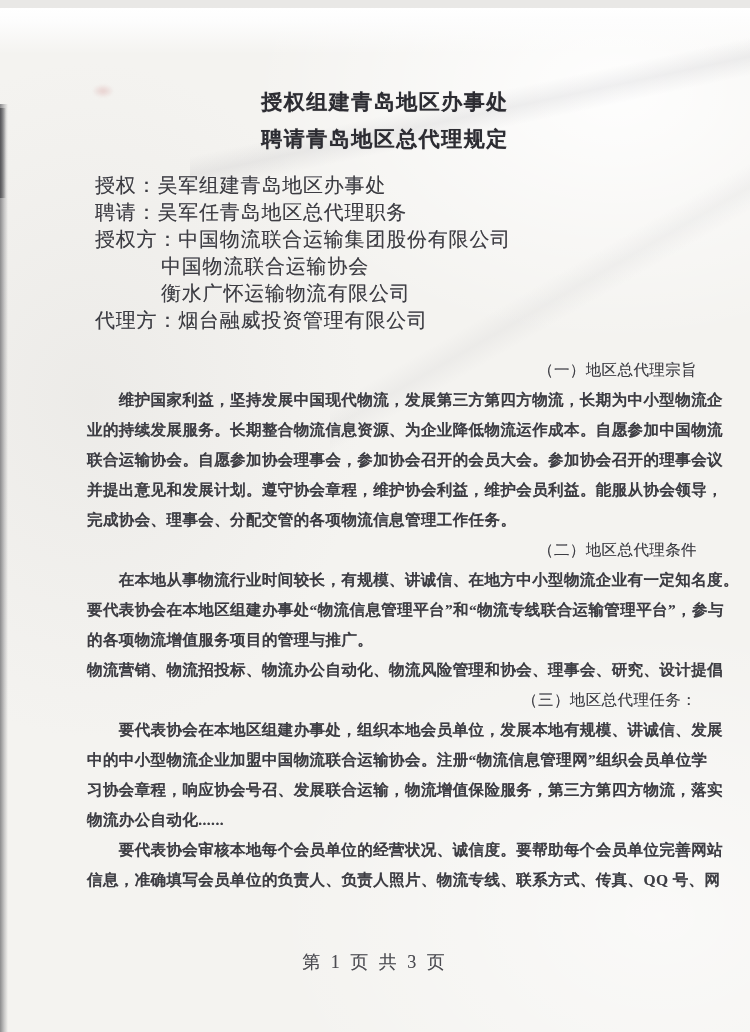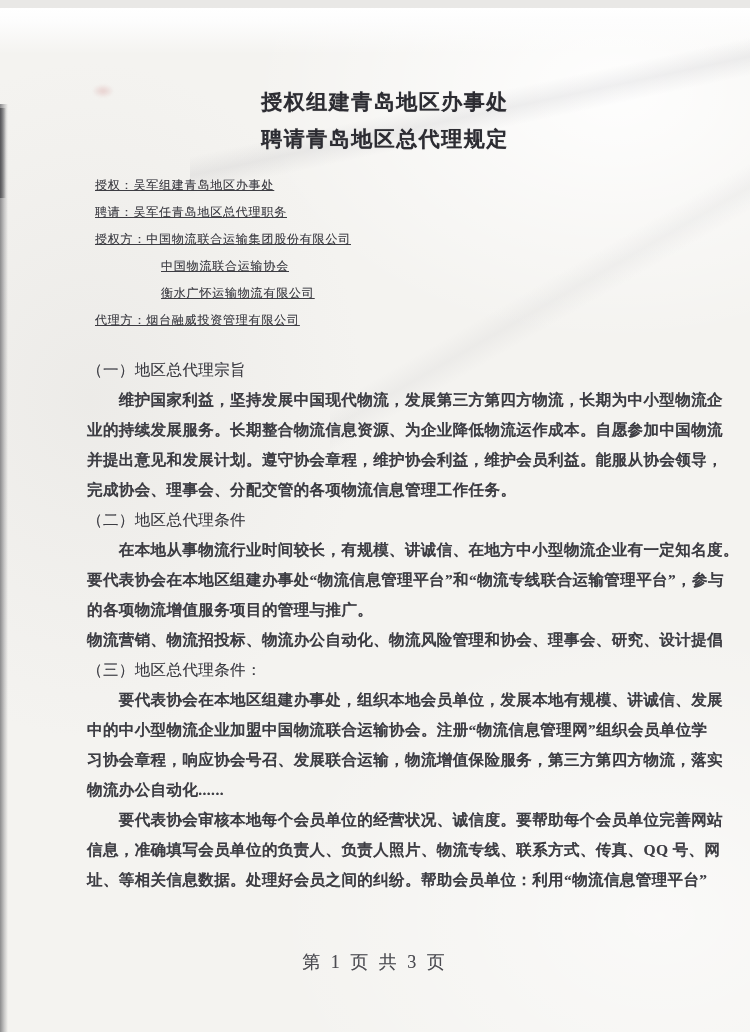--- a/index.html
+++ b/index.html
@@ -80,38 +80,37 @@
     font-weight: bold;
     line-height: 37px;
     letter-spacing: 1.5px;
     color: #2c2c32;
     text-shadow: 0 0 0.7px rgba(44,44,50,0.55);
   }
   .meta {
     position: absolute;
     top: 164px;
     left: 95px;
-    font-size: 12px;
+    font-size: 20px;
     line-height: 27px;
     letter-spacing: 0.8px;
     text-shadow: 0 0 0.5px rgba(60,60,68,0.45);
-    text-decoration: underline;
   }
   .meta-row.indent { padding-left: 66px; }
   .body-text {
     position: absolute;
     top: 347px;
     left: 87px;
     width: 610px;
     font-size: 15.5px;
     line-height: 30px;
     letter-spacing: 0.4px;
     text-shadow: 0 0 0.5px rgba(60,60,68,0.45);
   }
-  .sec-heading { line-height: 30px; }
+  .sec-heading { line-height: 30px; text-align: right; }
   .para .t-line { line-height: 30px; white-space: nowrap; font-weight: bold; }
   .para .t-line:first-child { text-indent: 2.05em; }
   .page-footer {
     position: absolute;
     top: 942px;
     left: 0;
     width: 750px;
     text-align: center;
     font-size: 18px;
     letter-spacing: 3px;
@@ -142,41 +141,41 @@
     <div class="meta-row indent">中国物流联合运输协会</div>
     <div class="meta-row indent">衡水广怀运输物流有限公司</div>
     <div class="meta-row">代理方：烟台融威投资管理有限公司</div>
   </div>
 
   <div class="body-text">
     <div class="sec-heading">（一）地区总代理宗旨</div>
     <div class="para">
         <div class="t-line">维护国家利益，坚持发展中国现代物流，发展第三方第四方物流，长期为中小型物流企</div>
         <div class="t-line">业的持续发展服务。长期整合物流信息资源、为企业降低物流运作成本。自愿参加中国物流</div>
+        <div class="t-line">联合运输协会。自愿参加协会理事会，参加协会召开的会员大会。参加协会召开的理事会议</div>
         <div class="t-line">并提出意见和发展计划。遵守协会章程，维护协会利益，维护会员利益。能服从协会领导，</div>
         <div class="t-line">完成协会、理事会、分配交管的各项物流信息管理工作任务。</div>
       </div>
 
     <div class="sec-heading">（二）地区总代理条件</div>
     <div class="para">
         <div class="t-line">在本地从事物流行业时间较长，有规模、讲诚信、在地方中小型物流企业有一定知名度。</div>
         <div class="t-line">要代表协会在本地区组建办事处“物流信息管理平台”和“物流专线联合运输管理平台”，参与</div>
         <div class="t-line">的各项物流增值服务项目的管理与推广。</div>
         <div class="t-line">物流营销、物流招投标、物流办公自动化、物流风险管理和协会、理事会、研究、设计提倡</div>
       </div>
 
-    <div class="sec-heading">（三）地区总代理条件：</div>
+    <div class="sec-heading">（三）地区总代理任务：</div>
     <div class="para">
         <div class="t-line">要代表协会在本地区组建办事处，组织本地会员单位，发展本地有规模、讲诚信、发展</div>
         <div class="t-line">中的中小型物流企业加盟中国物流联合运输协会。注册“物流信息管理网”组织会员单位学</div>
         <div class="t-line">习协会章程，响应协会号召、发展联合运输，物流增值保险服务，第三方第四方物流，落实</div>
         <div class="t-line">物流办公自动化......</div>
       </div>
     <div class="para">
         <div class="t-line">要代表协会审核本地每个会员单位的经营状况、诚信度。要帮助每个会员单位完善网站</div>
         <div class="t-line">信息，准确填写会员单位的负责人、负责人照片、物流专线、联系方式、传真、QQ 号、网</div>
-        <div class="t-line">址、等相关信息数据。处理好会员之间的纠纷。帮助会员单位：利用“物流信息管理平台”</div>
       </div>
   </div>
 
   <div class="page-footer">第 1 页 共 3 页</div>
 
 </div>
 
 </body></html>

